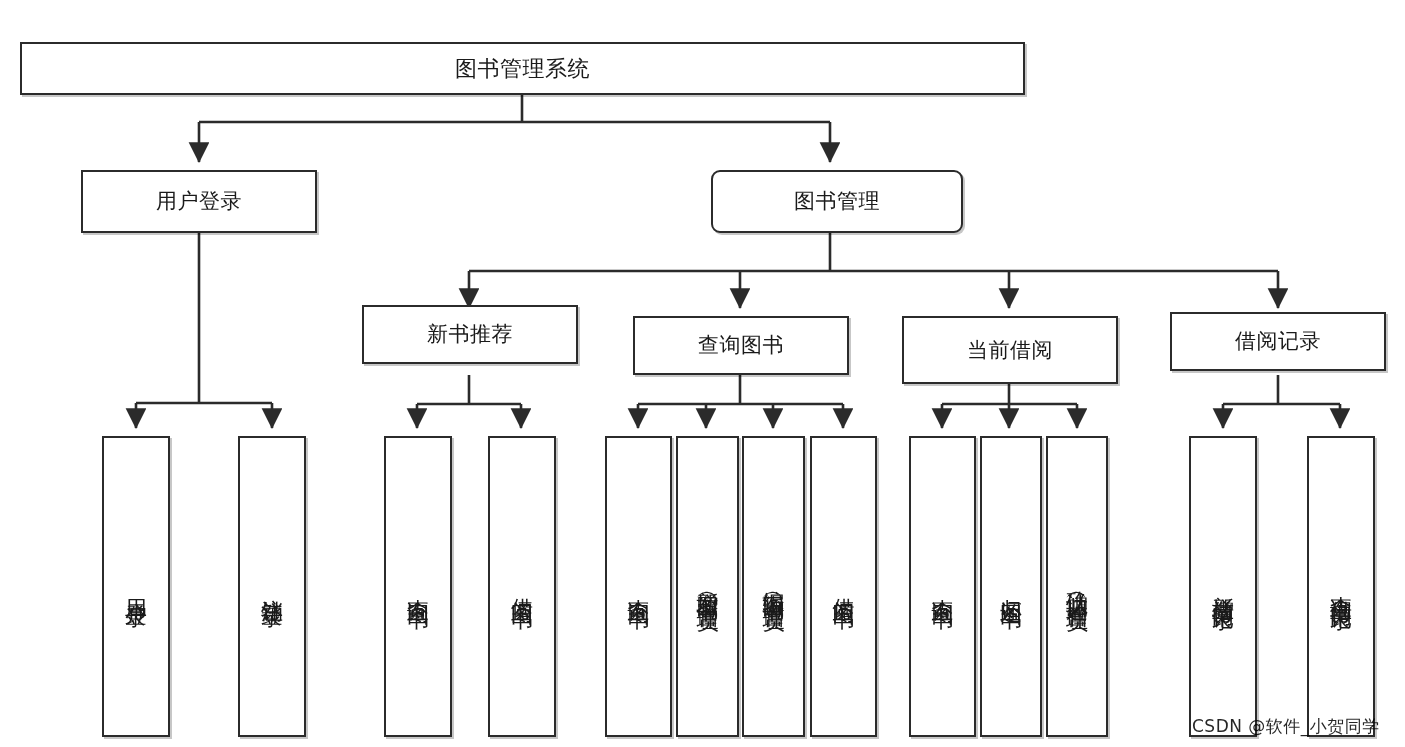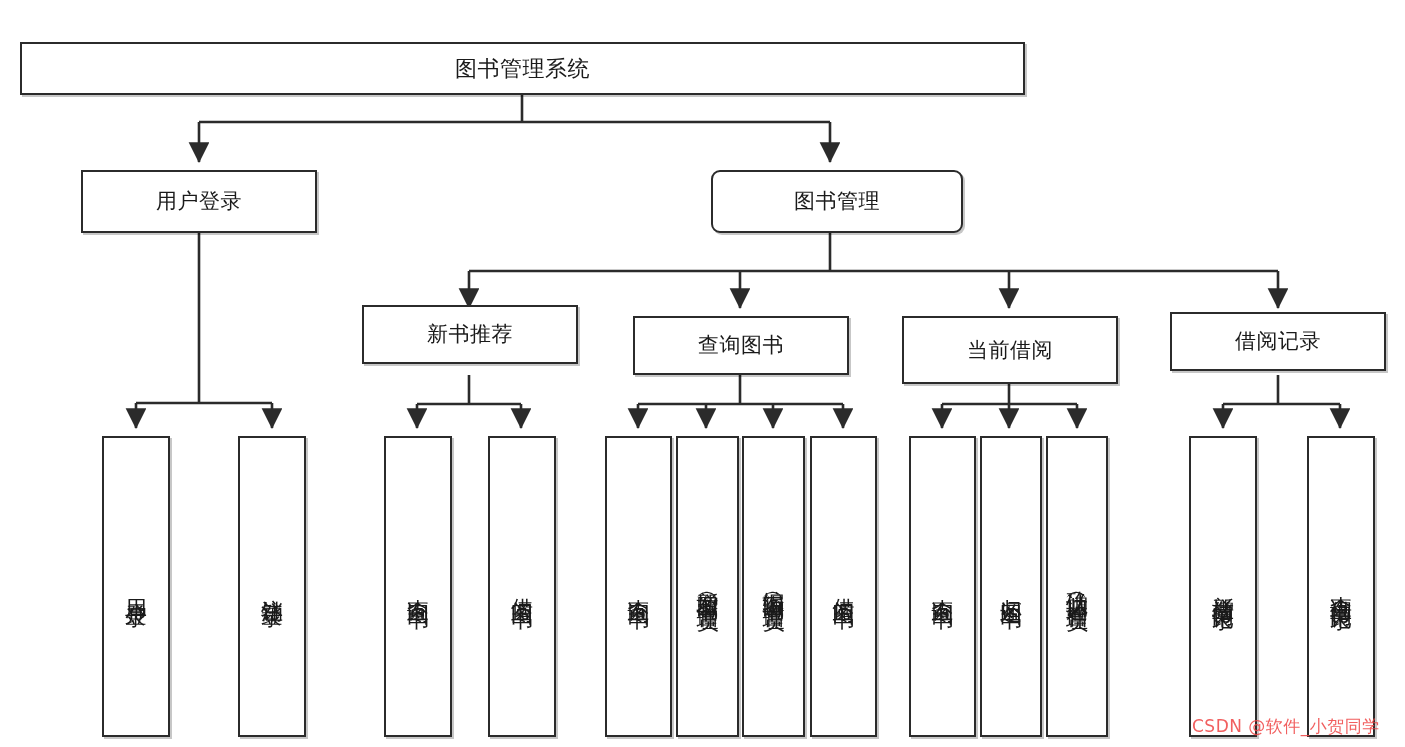--- a/index.html
+++ b/index.html
@@ -48,21 +48,21 @@
     text-orientation: upright;
     white-space: normal;
     line-height: 1.0;
     letter-spacing: 3px;
     font-size: 22px;
     max-height: 100%;
   }
   .node-box.root .node-label { font-size: 22px; }
   .watermark {
     position: absolute;
-    color: #ef4444;
+    color: #000000;
     font-size: 17px;
     letter-spacing: 0.5px;
     white-space: nowrap;
     opacity: 0.85;
     pointer-events: none;
   }
 </style>
 </head>
 <body>
 

